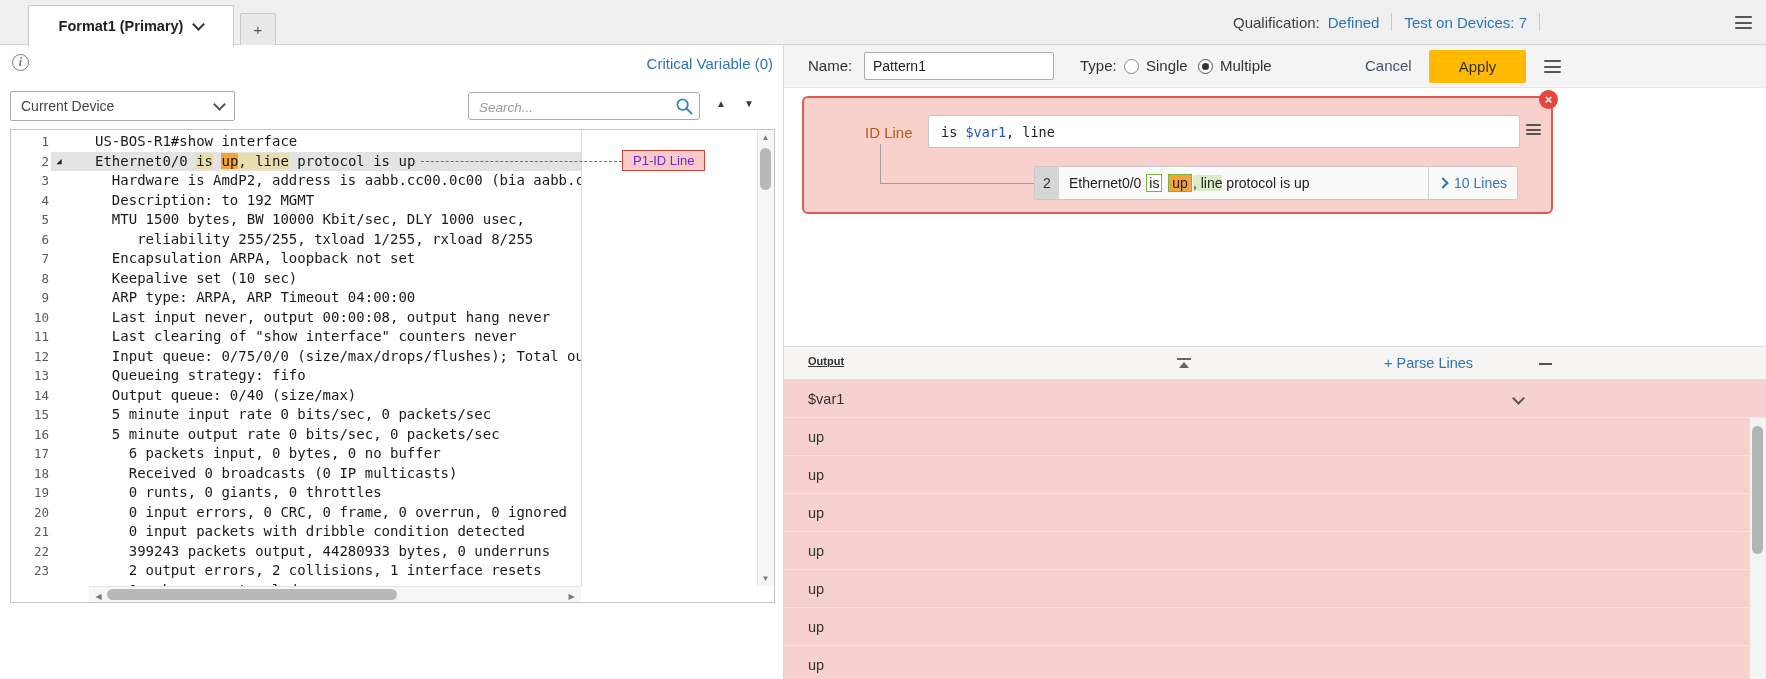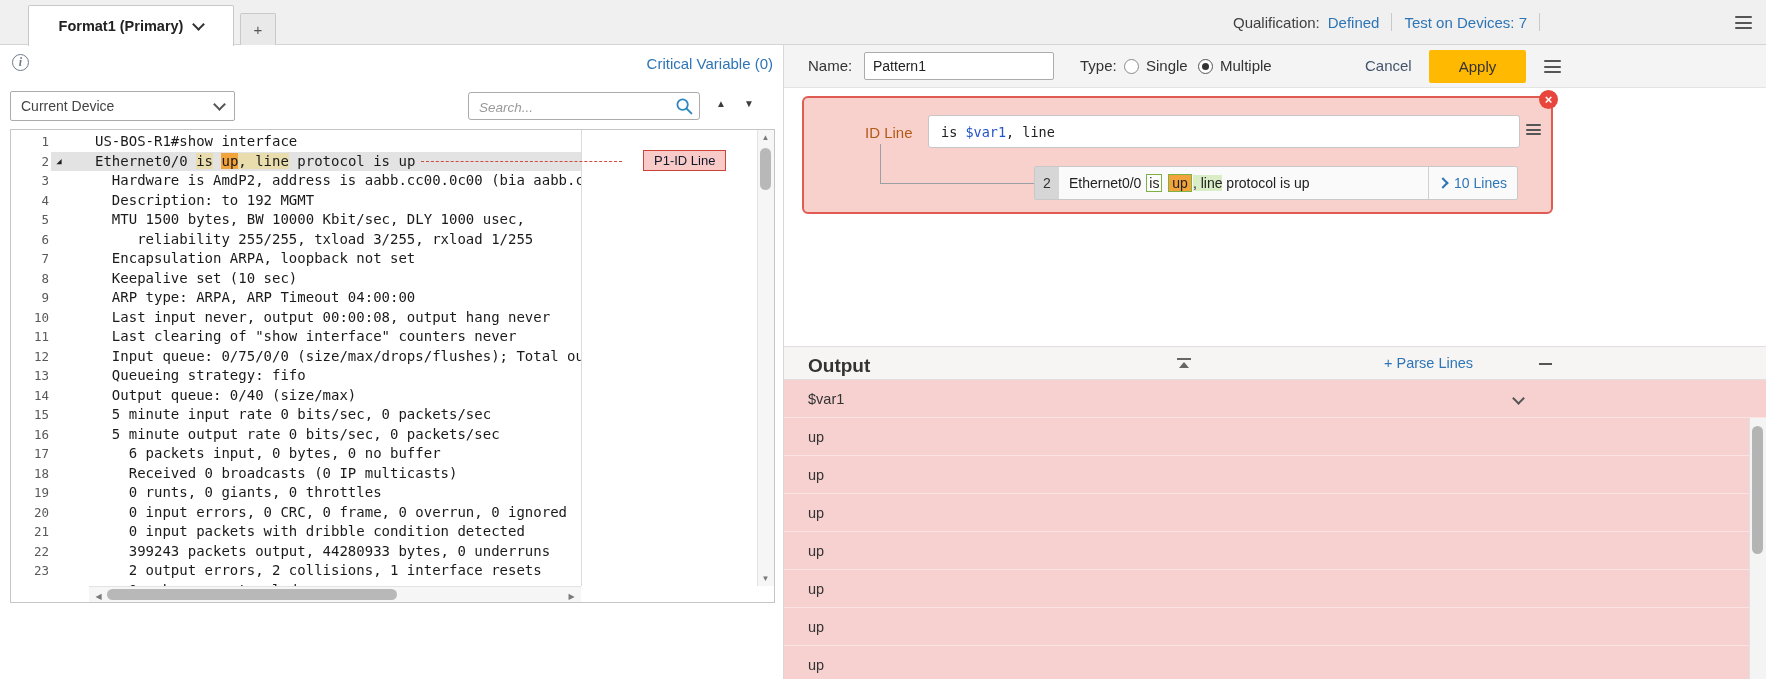--- a/index.html
+++ b/index.html
@@ -59,21 +59,21 @@
   .gutter{flex:0 0 38px;text-align:right;color:#595959;font-size:12.5px;line-height:19.5px;}
   .fold{flex:0 0 20px;text-align:center;font-size:9px;color:#222;line-height:19.5px;visibility:hidden;}
   .code-line.selected .fold{visibility:visible;}
   .code-text{padding-left:26px;}
   .hl-khaki{background:#e9ddad;}
   .hl-orange{background:#f2a33c;}
   .annot-margin{position:absolute;left:570px;top:0;right:17px;bottom:16px;background:#fff;
                 border-left:1px solid #dcdcdc;z-index:2;}
   .dash-connector{position:absolute;left:410px;top:31px;width:201px;border-top:1px dashed #d14a3f;z-index:3;}
   .annot-label{position:absolute;left:611px;top:20px;z-index:3;background:#f8cbc8;border:1px solid #cc4437;
-               font-size:13px;color:#0f172a;padding:2px 10px;cursor:pointer;white-space:nowrap;margin-left:21px;}
+               font-size:13px;color:#6d28d9;padding:2px 10px;cursor:pointer;white-space:nowrap;}
   .vscroll{position:absolute;top:0;right:0;bottom:16px;width:17px;background:#f6f6f6;
            border-left:1px solid #e3e3e3;box-sizing:border-box;}
   .sb-arrow{position:absolute;font-size:8px;color:#7a7a7a;text-align:center;width:15px;line-height:15px;cursor:pointer;}
   .vscroll .sb-top{top:0;left:0;}
   .vscroll .sb-bottom{bottom:0;left:0;}
   .vthumb{position:absolute;top:18px;left:2px;width:11px;height:42px;background:#b8b8b8;border-radius:6px;cursor:pointer;}
   .hscroll{position:absolute;left:78px;right:193px;bottom:0;height:16px;background:#f6f6f6;
            border-top:1px solid #e3e3e3;box-sizing:border-box;}
   .hscroll .sb-left{left:2px;top:2px;}
   .hscroll .sb-right{right:2px;top:2px;}
@@ -122,21 +122,21 @@
   .hl-var-box{border:1px solid #7db343;background:#f2a33c;padding:0 3px;margin:0 1px;}
   .hl-match-bg{background:#d9eec6;}
   .lines-link{flex:0 0 88px;border-left:1px solid #d0d0d0;display:flex;align-items:center;justify-content:center;gap:7px;
               color:#2e75b6;font-size:14px;cursor:pointer;}
   .chev-r{width:6px;height:6px;border-top:2px solid #2e75b6;border-right:2px solid #2e75b6;transform:rotate(45deg);}
 
   
   .output-section{position:absolute;left:0;right:0;top:301px;bottom:0;}
   .output-header{position:absolute;top:0;left:0;right:0;height:34px;background:#f7f5f4;
                  border-top:1px solid #e3dede;border-bottom:1px solid #e3dede;box-sizing:border-box;}
-  .output-title{position:absolute;left:24px;top:8px;font-weight:bold;font-size:19px;color:#333;}
+  .output-title{position:absolute;left:24px;top:8px;font-weight:bold;font-size:11px;color:#333;text-decoration:underline;}
   .collapse-icon{position:absolute;left:393px;top:11px;width:14px;height:11px;cursor:pointer;}
   .collapse-icon::before{content:"";position:absolute;left:0;top:0;width:14px;height:2px;background:#666;}
   .collapse-icon::after{content:"";position:absolute;left:2px;top:4px;width:0;height:0;
                         border-left:5px solid transparent;border-right:5px solid transparent;border-bottom:6px solid #666;}
   .parse-lines{position:absolute;left:600px;top:8px;font-size:14.5px;}
   .minimize-icon{position:absolute;left:755px;top:16px;width:13px;height:2px;background:#555;cursor:pointer;}
   .var-row{position:absolute;top:34px;left:0;right:0;height:38px;background:#f7d0d0;display:flex;align-items:center;
            padding:0 24px;font-size:14.5px;color:#333;box-sizing:border-box;border-bottom:1px solid #fbe3e3;cursor:pointer;}
   .var-chev{position:absolute;left:730px;top:14px;}
   .output-rows{position:absolute;top:72px;left:0;right:0;bottom:0;overflow:hidden;}
@@ -192,21 +192,21 @@
       <span class="nav-arrow nav-next">▼</span>
     </div>
 
     <div class="editor">
       <div class="code-lines">
           <div class="code-line"><span class="gutter">1</span><span class="fold">◢</span><span class="code-text">US-BOS-R1#show interface</span></div>
           <div class="code-line selected"><span class="gutter">2</span><span class="fold">◢</span><span class="code-text"><span>Ethernet0/0 </span><span class="hl-khaki">is</span><span> </span><span class="hl-orange">up</span><span class="hl-khaki">, line</span><span> protocol is up</span></span></div>
           <div class="code-line"><span class="gutter">3</span><span class="fold">◢</span><span class="code-text">  Hardware is AmdP2, address is aabb.cc00.0c00 (bia aabb.cc00.0c00)</span></div>
           <div class="code-line"><span class="gutter">4</span><span class="fold">◢</span><span class="code-text">  Description: to 192 MGMT</span></div>
           <div class="code-line"><span class="gutter">5</span><span class="fold">◢</span><span class="code-text">  MTU 1500 bytes, BW 10000 Kbit/sec, DLY 1000 usec,</span></div>
-          <div class="code-line"><span class="gutter">6</span><span class="fold">◢</span><span class="code-text">     reliability 255/255, txload 3/255, rxload 1/255</span></div>
+          <div class="code-line"><span class="gutter">6</span><span class="fold">◢</span><span class="code-text">     reliability 255/255, txload 1/255, rxload 8/255</span></div>
           <div class="code-line"><span class="gutter">7</span><span class="fold">◢</span><span class="code-text">  Encapsulation ARPA, loopback not set</span></div>
           <div class="code-line"><span class="gutter">8</span><span class="fold">◢</span><span class="code-text">  Keepalive set (10 sec)</span></div>
           <div class="code-line"><span class="gutter">9</span><span class="fold">◢</span><span class="code-text">  ARP type: ARPA, ARP Timeout 04:00:00</span></div>
           <div class="code-line"><span class="gutter">10</span><span class="fold">◢</span><span class="code-text">  Last input never, output 00:00:08, output hang never</span></div>
           <div class="code-line"><span class="gutter">11</span><span class="fold">◢</span><span class="code-text">  Last clearing of "show interface" counters never</span></div>
           <div class="code-line"><span class="gutter">12</span><span class="fold">◢</span><span class="code-text">  Input queue: 0/75/0/0 (size/max/drops/flushes); Total output drops: 0</span></div>
           <div class="code-line"><span class="gutter">13</span><span class="fold">◢</span><span class="code-text">  Queueing strategy: fifo</span></div>
           <div class="code-line"><span class="gutter">14</span><span class="fold">◢</span><span class="code-text">  Output queue: 0/40 (size/max)</span></div>
           <div class="code-line"><span class="gutter">15</span><span class="fold">◢</span><span class="code-text">  5 minute input rate 0 bits/sec, 0 packets/sec</span></div>
           <div class="code-line"><span class="gutter">16</span><span class="fold">◢</span><span class="code-text">  5 minute output rate 0 bits/sec, 0 packets/sec</span></div>

